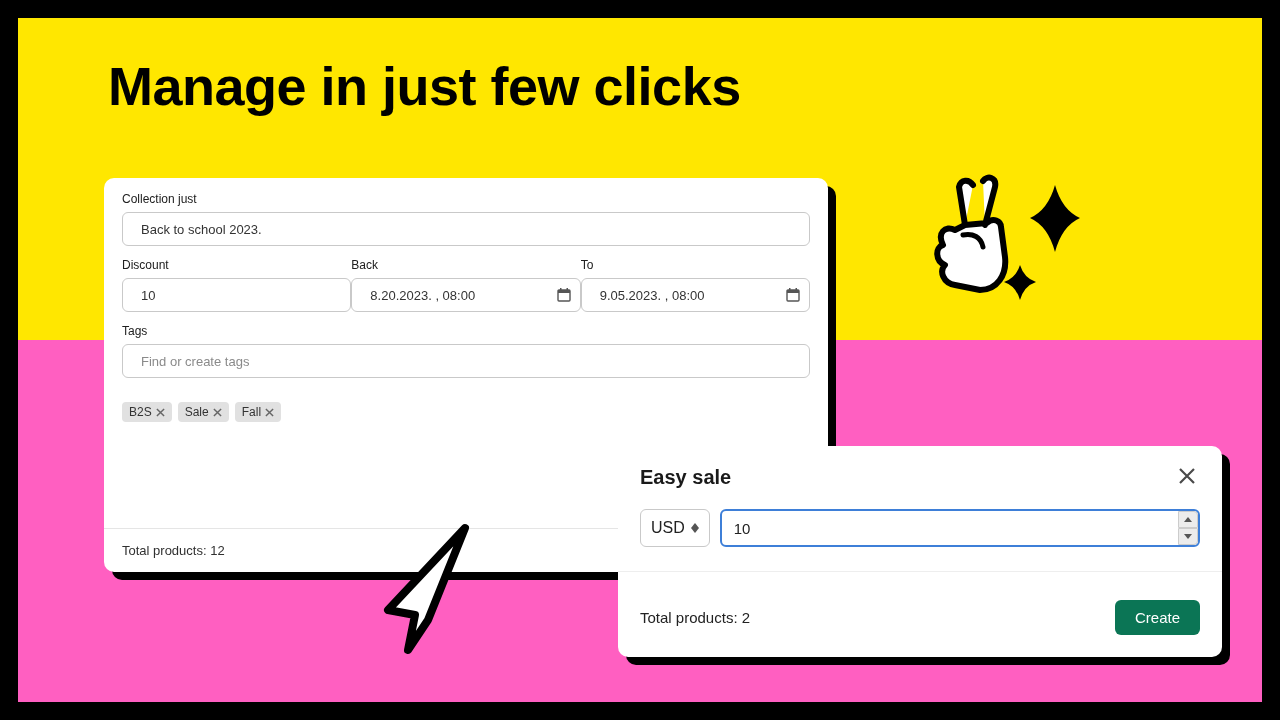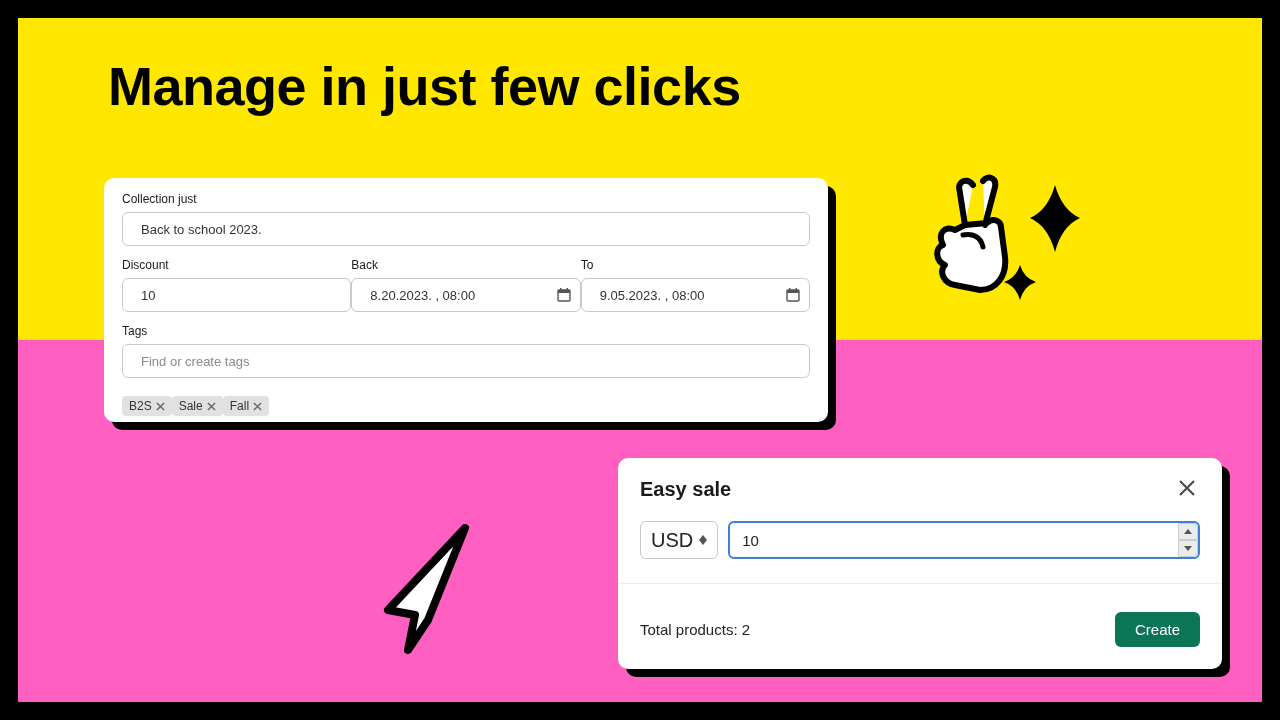--- a/index.html
+++ b/index.html
@@ -87,21 +87,21 @@
     position: relative;
   }
   .date-input .cal-icon {
     position: absolute;
     right: 10px; top: 50%;
     transform: translateY(-50%);
     width: 14px; height: 14px;
     color: #555;
   }
   .tags-section { margin-top: 12px; }
-  .tag-row { display: flex; margin-top: 18px; }
+  .tag-row { display: flex; gap: 6px; margin-top: 24px; }
   .tag {
     display: inline-flex;
     align-items: center;
     gap: 4px;
     background: #e1e1e1;
     border-radius: 4px;
     padding: 3px 7px;
     font-size: 12px;
     color: #333;
   }
@@ -117,21 +117,20 @@
 
   
   .card-easy {
     position: absolute;
     top: 446px; left: 618px;
     width: 604px;
     background: #fff;
     border-radius: 10px;
     box-shadow: 8px 8px 0 #000;
     padding: 0;
-    margin-top: 12px;
   }
   .easy-header {
     display: flex;
     justify-content: space-between;
     align-items: center;
     padding: 20px 22px 16px 22px;
   }
   .easy-title {
     font-size: 20px;
     font-weight: 700;
@@ -148,21 +147,21 @@
     padding: 4px 22px 0 22px;
     display: flex;
     gap: 10px;
     align-items: stretch;
   }
   .currency-select {
     height: 38px;
     border: 1px solid #c9c9c9;
     border-radius: 6px;
     padding: 0 10px;
-    font-size: 20px;
+    font-size: 16px;
     color: #222;
     display: flex;
     align-items: center;
     gap: 6px;
     cursor: pointer;
   }
   .sel-caret { display:flex; flex-direction:column; gap:0; line-height:0; }
   .sel-caret svg { width: 8px; height: 5px; color:#555; }
   .num-input-wrap {
     flex: 1;
@@ -306,20 +305,21 @@
           <span>Fall</span>
           <span class="tag-x">
               <svg viewBox="0 0 10 10" stroke="currentColor" stroke-width="1.6">
                 <path d="M1 1 L9 9 M9 1 L1 9"></path>
               </svg>
             </span>
         </span>
       </div>
     </div>
   </div>
+  <div class="card-footer">Total products: 12</div>
 </div>
 
 <div class="card-easy">
   <div class="easy-header">
     <div class="easy-title">Easy sale</div>
     <div class="easy-close">
       <svg viewBox="0 0 18 18" stroke="currentColor" stroke-width="2.2" fill="none">
           <path d="M2 2 L16 16 M16 2 L2 16"></path>
         </svg>
     </div>

